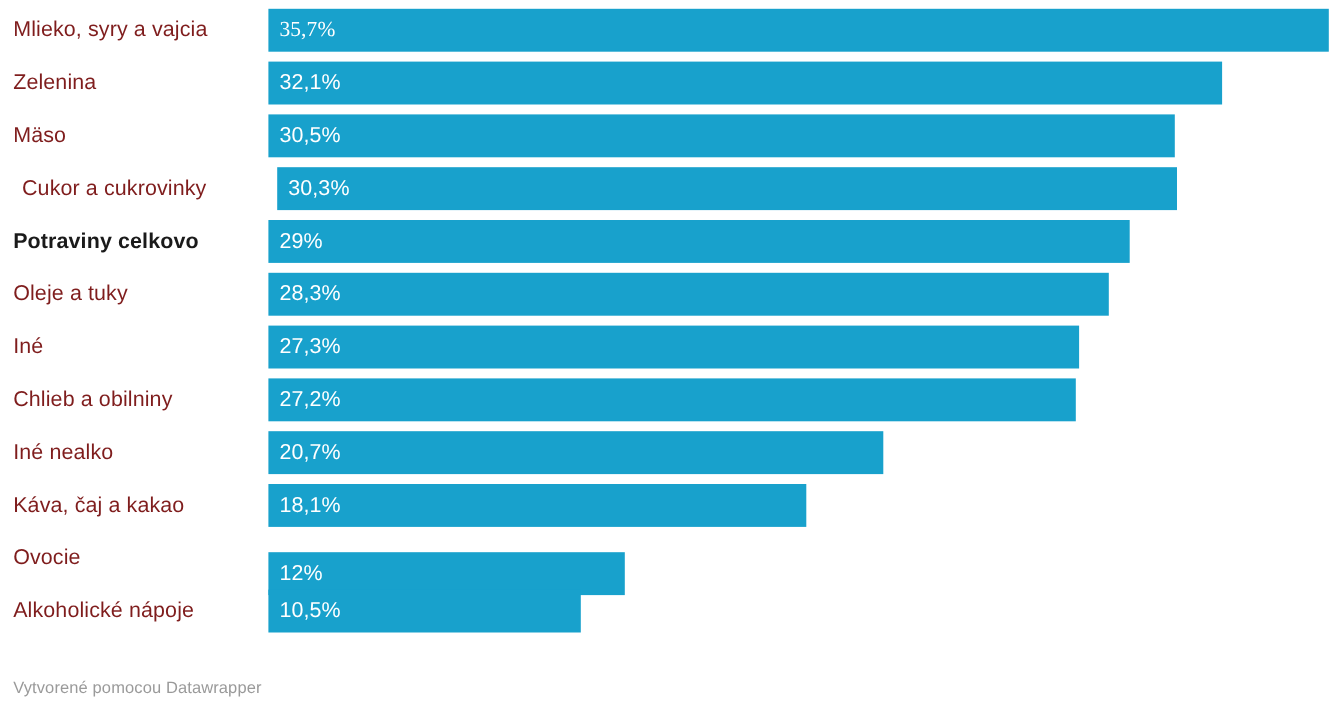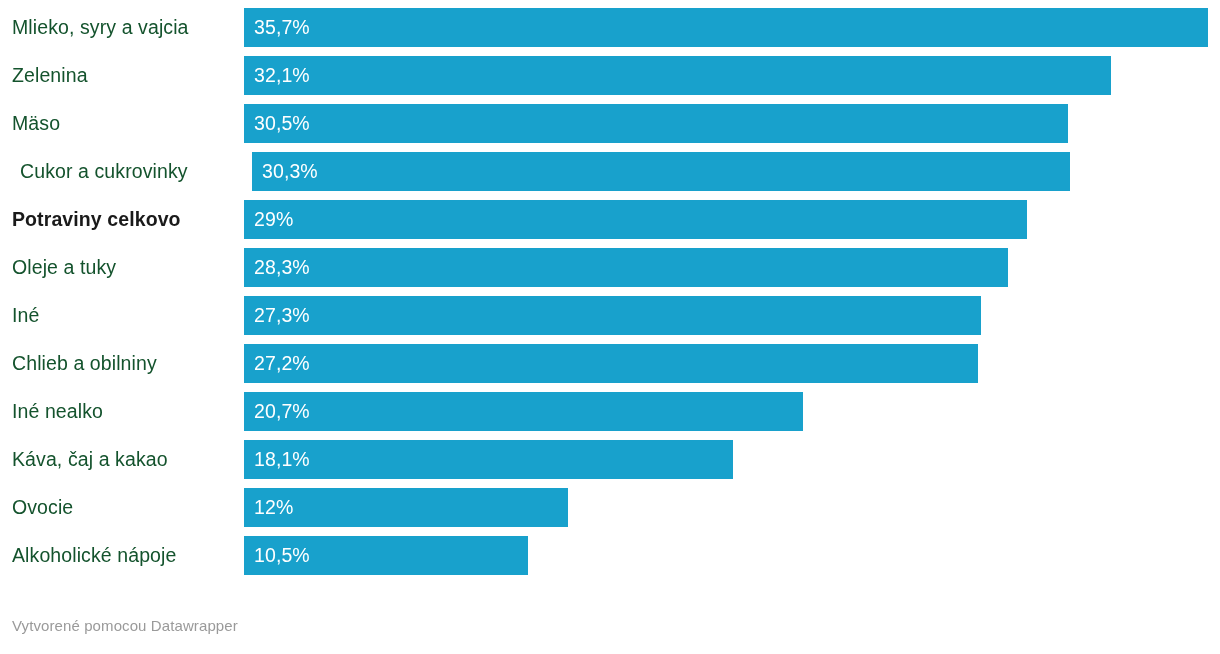--- a/index.html
+++ b/index.html
@@ -27,21 +27,21 @@
     width: 1220px;
     height: 39px;
   }
   .row-label {
     position: absolute;
     left: 12px;
     top: 0;
     height: 39px;
     line-height: 39px;
     font-size: 19.5px;
-    color: #14532d;
+    color: #7f1d1d;
     white-space: nowrap;
     letter-spacing: 0.1px;
   }
   .row-label.is-highlighted {
     font-weight: bold;
     color: #1a1a1a;
   }
   .bar-track {
     position: absolute;
     left: 244px;
@@ -75,21 +75,21 @@
     letter-spacing: 0.1px;
     white-space: nowrap;
   }
 </style>
 </head>
 <body>
 
 <div id="chart-root">
     <div class="bar-row" style="top: 8px;">
       <div class="row-label">Mlieko, syry a vajcia</div>
-      <div class="bar-track" style="width: 909px;">
+      <div class="bar-track" style="width: 909px; font-family: Liberation Serif, serif;">
         <div class="bar-fill" style="width: 964px; background: rgb(24, 161, 204);"></div>
         <div class="bar-value">35,7%</div>
       </div>
     </div>
     <div class="bar-row" style="top: 56px;">
       <div class="row-label">Zelenina</div>
       <div class="bar-track" style="width: 866.79px;">
         <div class="bar-fill" style="width: 866.79px; background: rgb(24, 161, 204);"></div>
         <div class="bar-value">32,1%</div>
       </div>
@@ -145,21 +145,21 @@
     </div>
     <div class="bar-row" style="top: 440px;">
       <div class="row-label">Káva, čaj a kakao</div>
       <div class="bar-track" style="width: 549px; padding-left: 7px;">
         <div class="bar-fill" style="width: 488.751px; background: rgb(24, 161, 204);"></div>
         <div class="bar-value">18,1%</div>
       </div>
     </div>
     <div class="bar-row" style="top: 488px;">
       <div class="row-label">Ovocie</div>
-      <div class="bar-track" style="width: 324.034px;">
+      <div class="bar-track" style="width: 324.034px; margin-top: 14px;">
         <div class="bar-fill" style="width: 324.034px; background: rgb(24, 161, 204);"></div>
         <div class="bar-value">12%</div>
       </div>
     </div>
     <div class="bar-row" style="top: 536px;">
       <div class="row-label">Alkoholické nápoje</div>
       <div class="bar-track" style="width: 283.529px;">
         <div class="bar-fill" style="width: 283.529px; background: rgb(24, 161, 204);"></div>
         <div class="bar-value">10,5%</div>
       </div>

